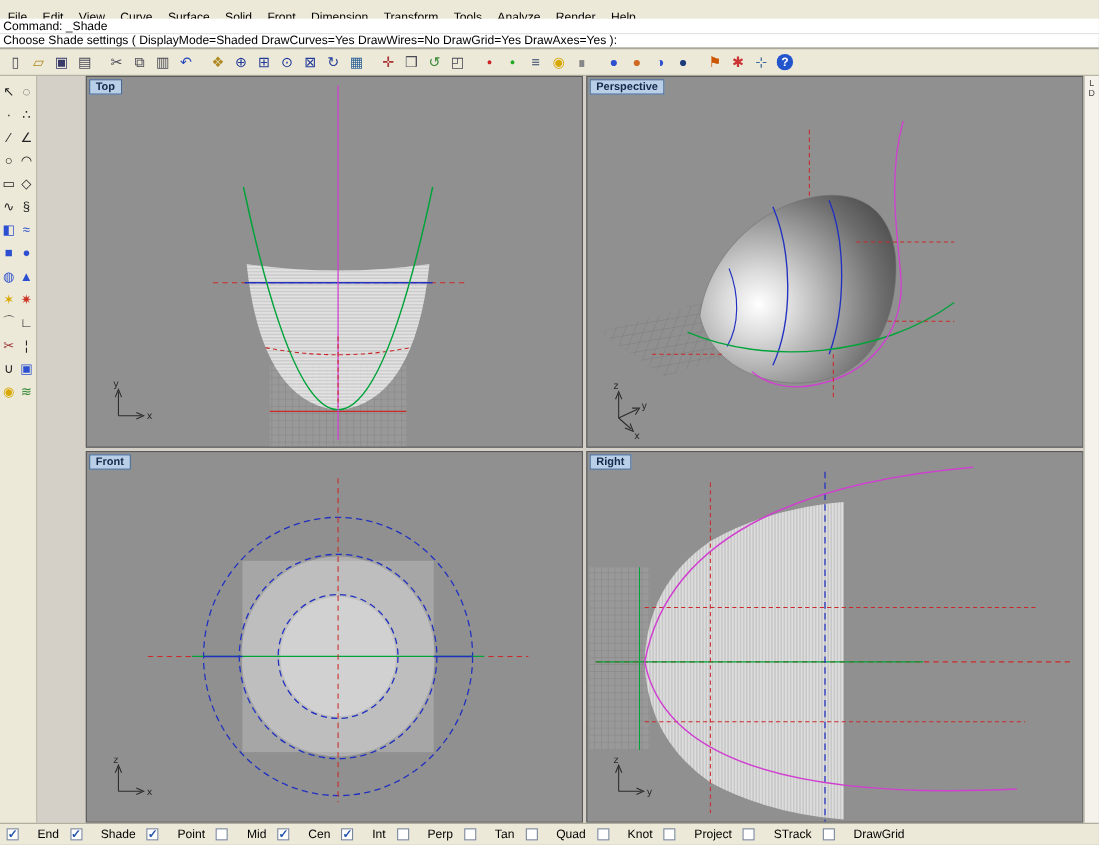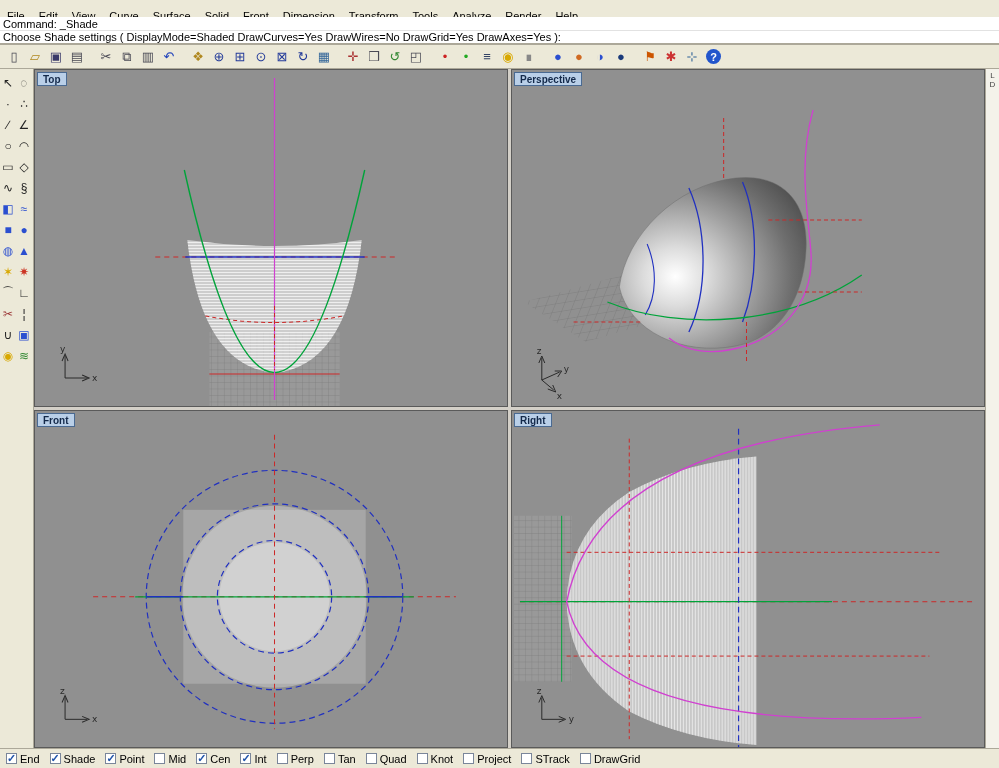--- a/index.html
+++ b/index.html
@@ -25,28 +25,28 @@
 
   
   #palette { position:absolute; left:0; top:69px; width:34px; bottom:20px; background:#ece9d8; border-right:1px solid #aca899; display:flex; flex-wrap:wrap; align-content:flex-start; padding-top:3px; }
   .plicon { width:16px; height:21px; display:flex; align-items:center; justify-content:center; font-size:12px; cursor:default; }
 
   
   #rightstrip { position:absolute; right:0; top:69px; width:14px; bottom:20px; background:#f4f2ea; border-left:1px solid #aca899; text-align:center; font-size:8px; color:#444; padding-top:2px; }
   #rightstrip span { display:block; line-height:9px; }
 
   
-  #viewports { position:absolute; left:34px; top:69px; right:14px; bottom:20px; display:grid; grid-template-columns:1fr 1fr; grid-template-rows:1fr 1fr; gap:3px; background:#d4d0c8; }
+  #viewports { position:absolute; left:34px; top:69px; right:14px; bottom:20px; display:grid; grid-template-columns:1fr 1fr; grid-template-rows:1fr 1fr; gap:3px; background:#d4d0c8;padding-left:44px; }
   .vp { position:relative; background:#909090; border:1px solid #5a5a5a; overflow:hidden; }
   .vp svg { position:absolute; inset:0; width:100%; height:100%; display:block; }
   .vplabel { position:absolute; top:2px; left:2px; z-index:5; background:#b9cfe8; border:1px solid #4a6a92; color:#13294a; font-size:10px; font-weight:bold; padding:0 5px; height:14px; line-height:13px; cursor:default; }
 
   
   #statusbar { position:absolute; left:0; bottom:0; width:999px; height:20px; background:#ece9d8; border-top:1px solid #aca899; display:flex; align-items:center; padding-left:6px; }
-  .osnap { display:flex; align-items:center; gap:3px; margin-right:10px; cursor:default; }
+  .osnap { display:flex; align-items:center; gap:17px; margin-right:10px; cursor:default; }
   .osnap .cb { width:11px; height:11px; background:#fff; border:1px solid #7a869a; position:relative; display:inline-block; }
   .osnap.checked .cb::after { content:"✓"; position:absolute; top:-2px; left:0px; font-size:11px; font-weight:bold; color:#2255aa; }
   .osnap .osl { font-size:11px; }
   svg text { font-family:"DejaVu Sans", sans-serif; }
 </style>
 </head>
 <body>
 
 <div id="menubar">
 

